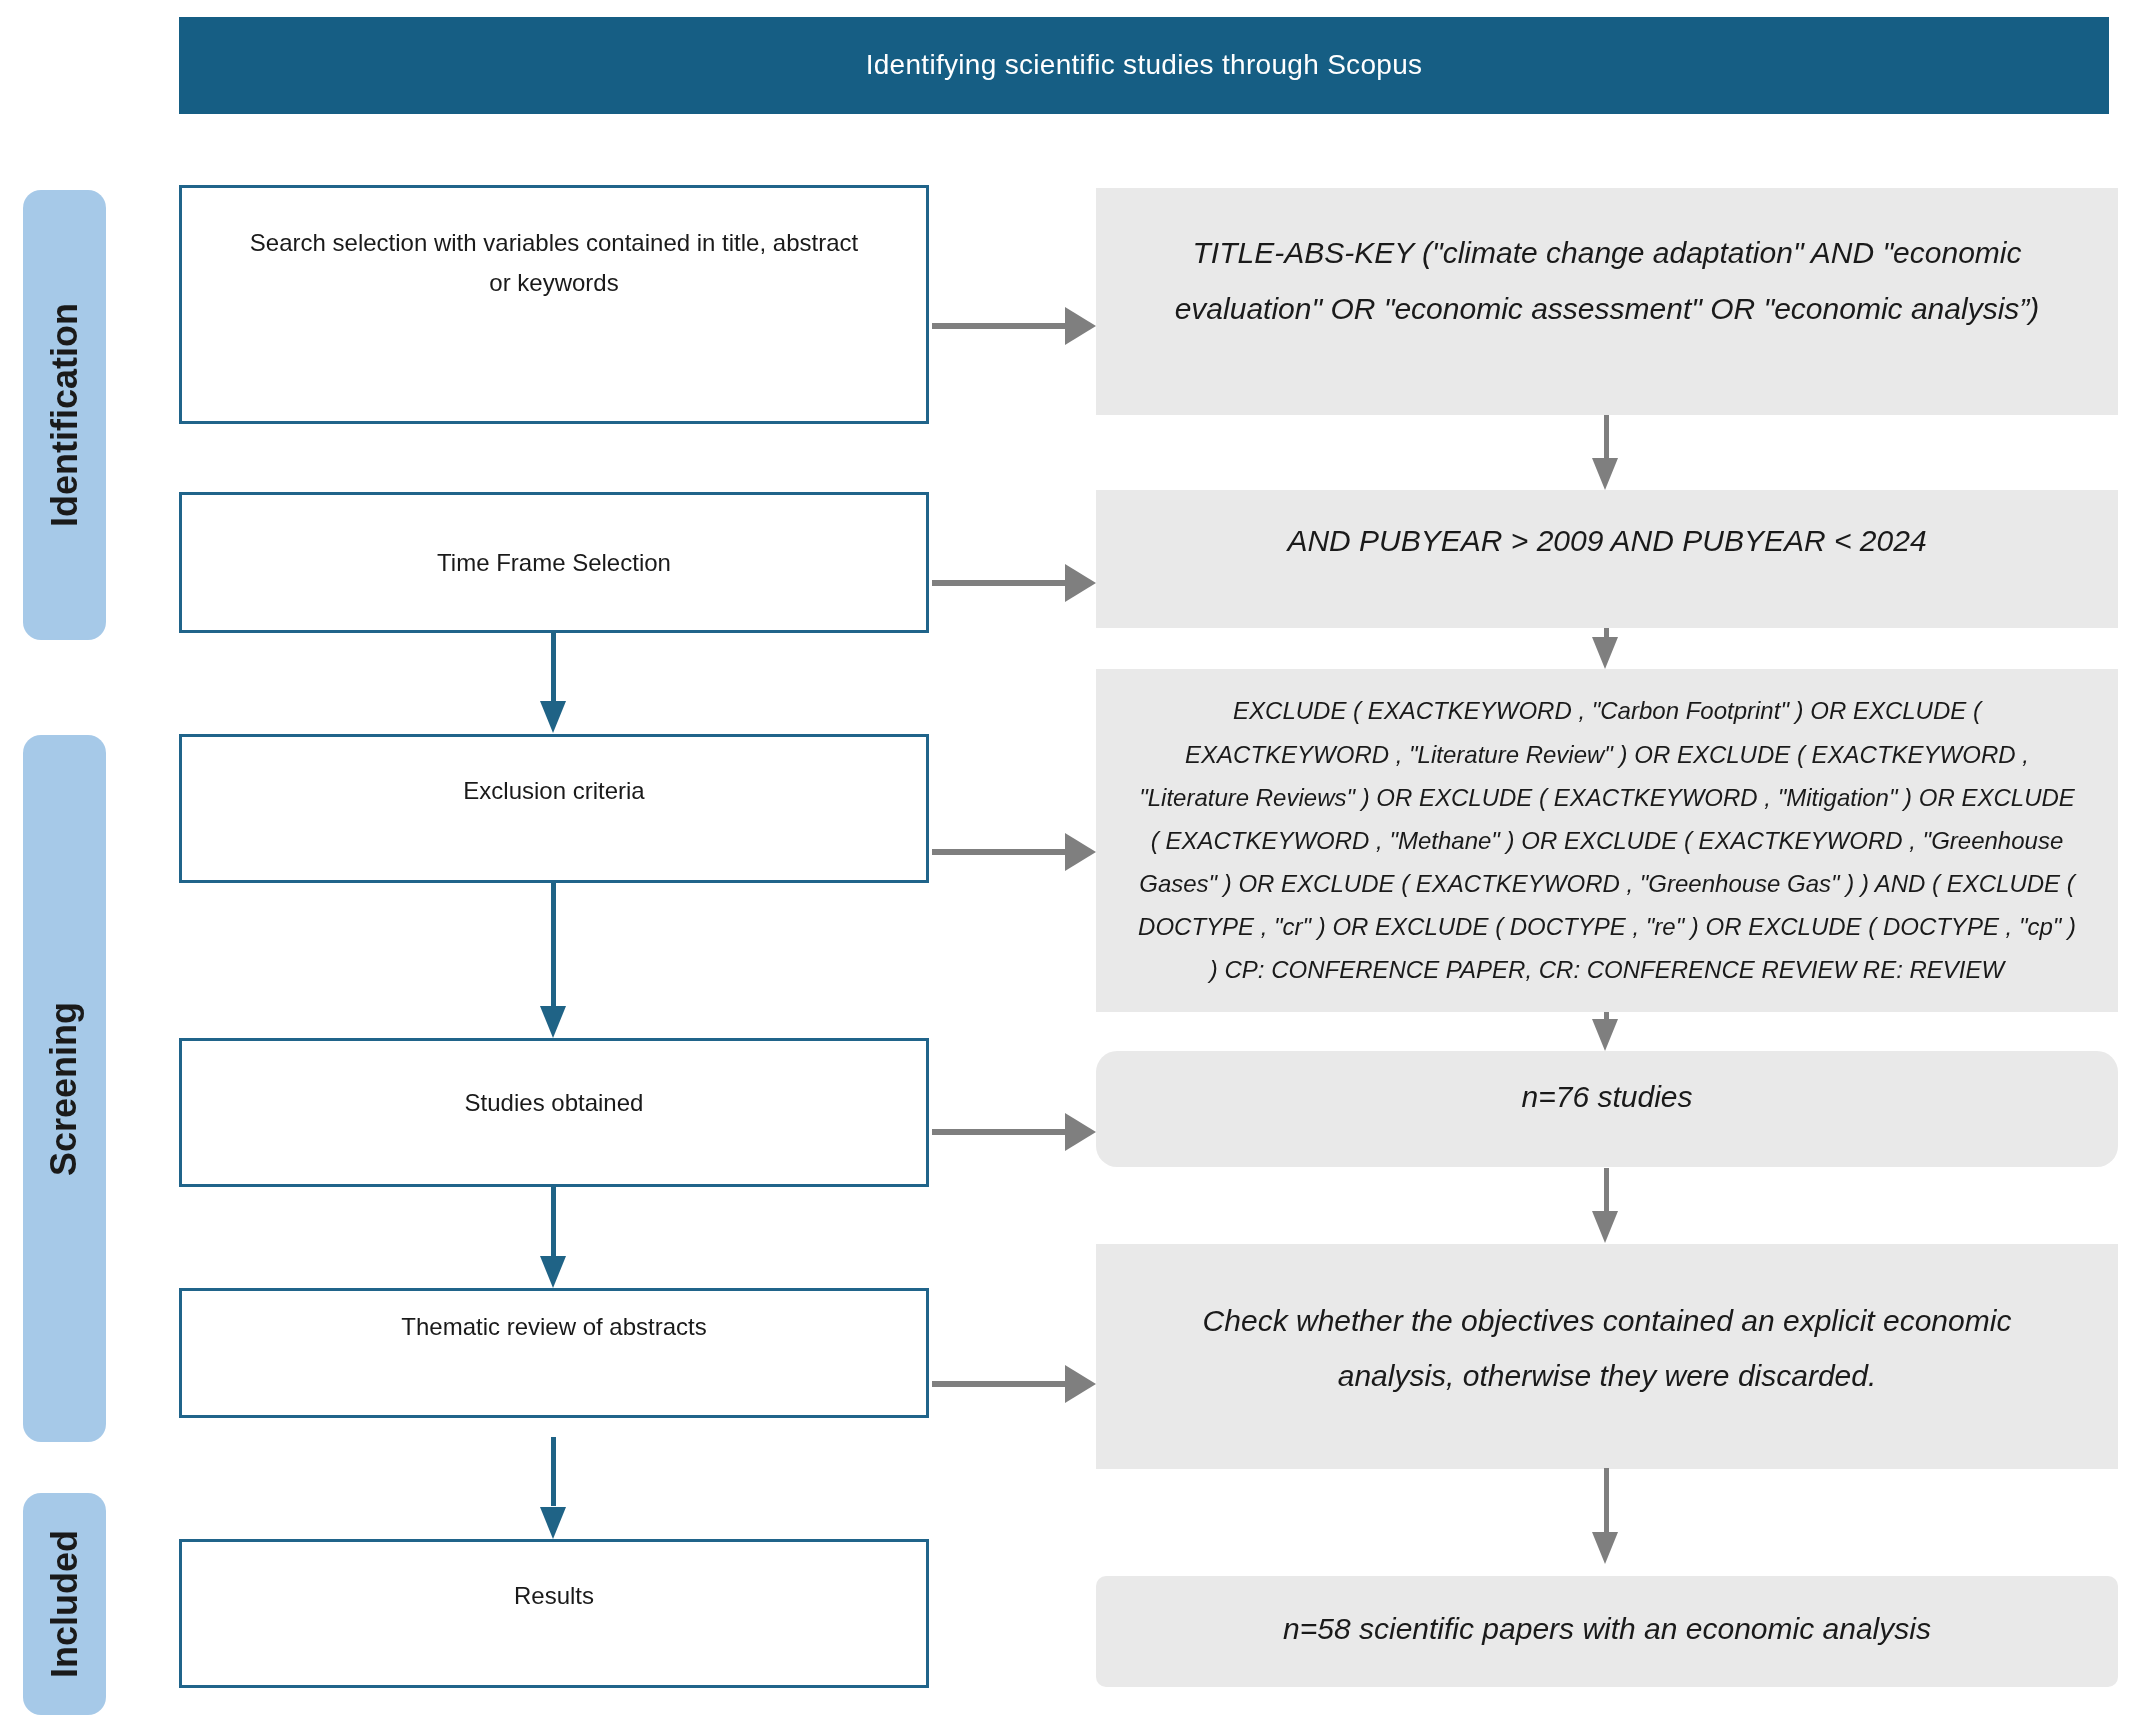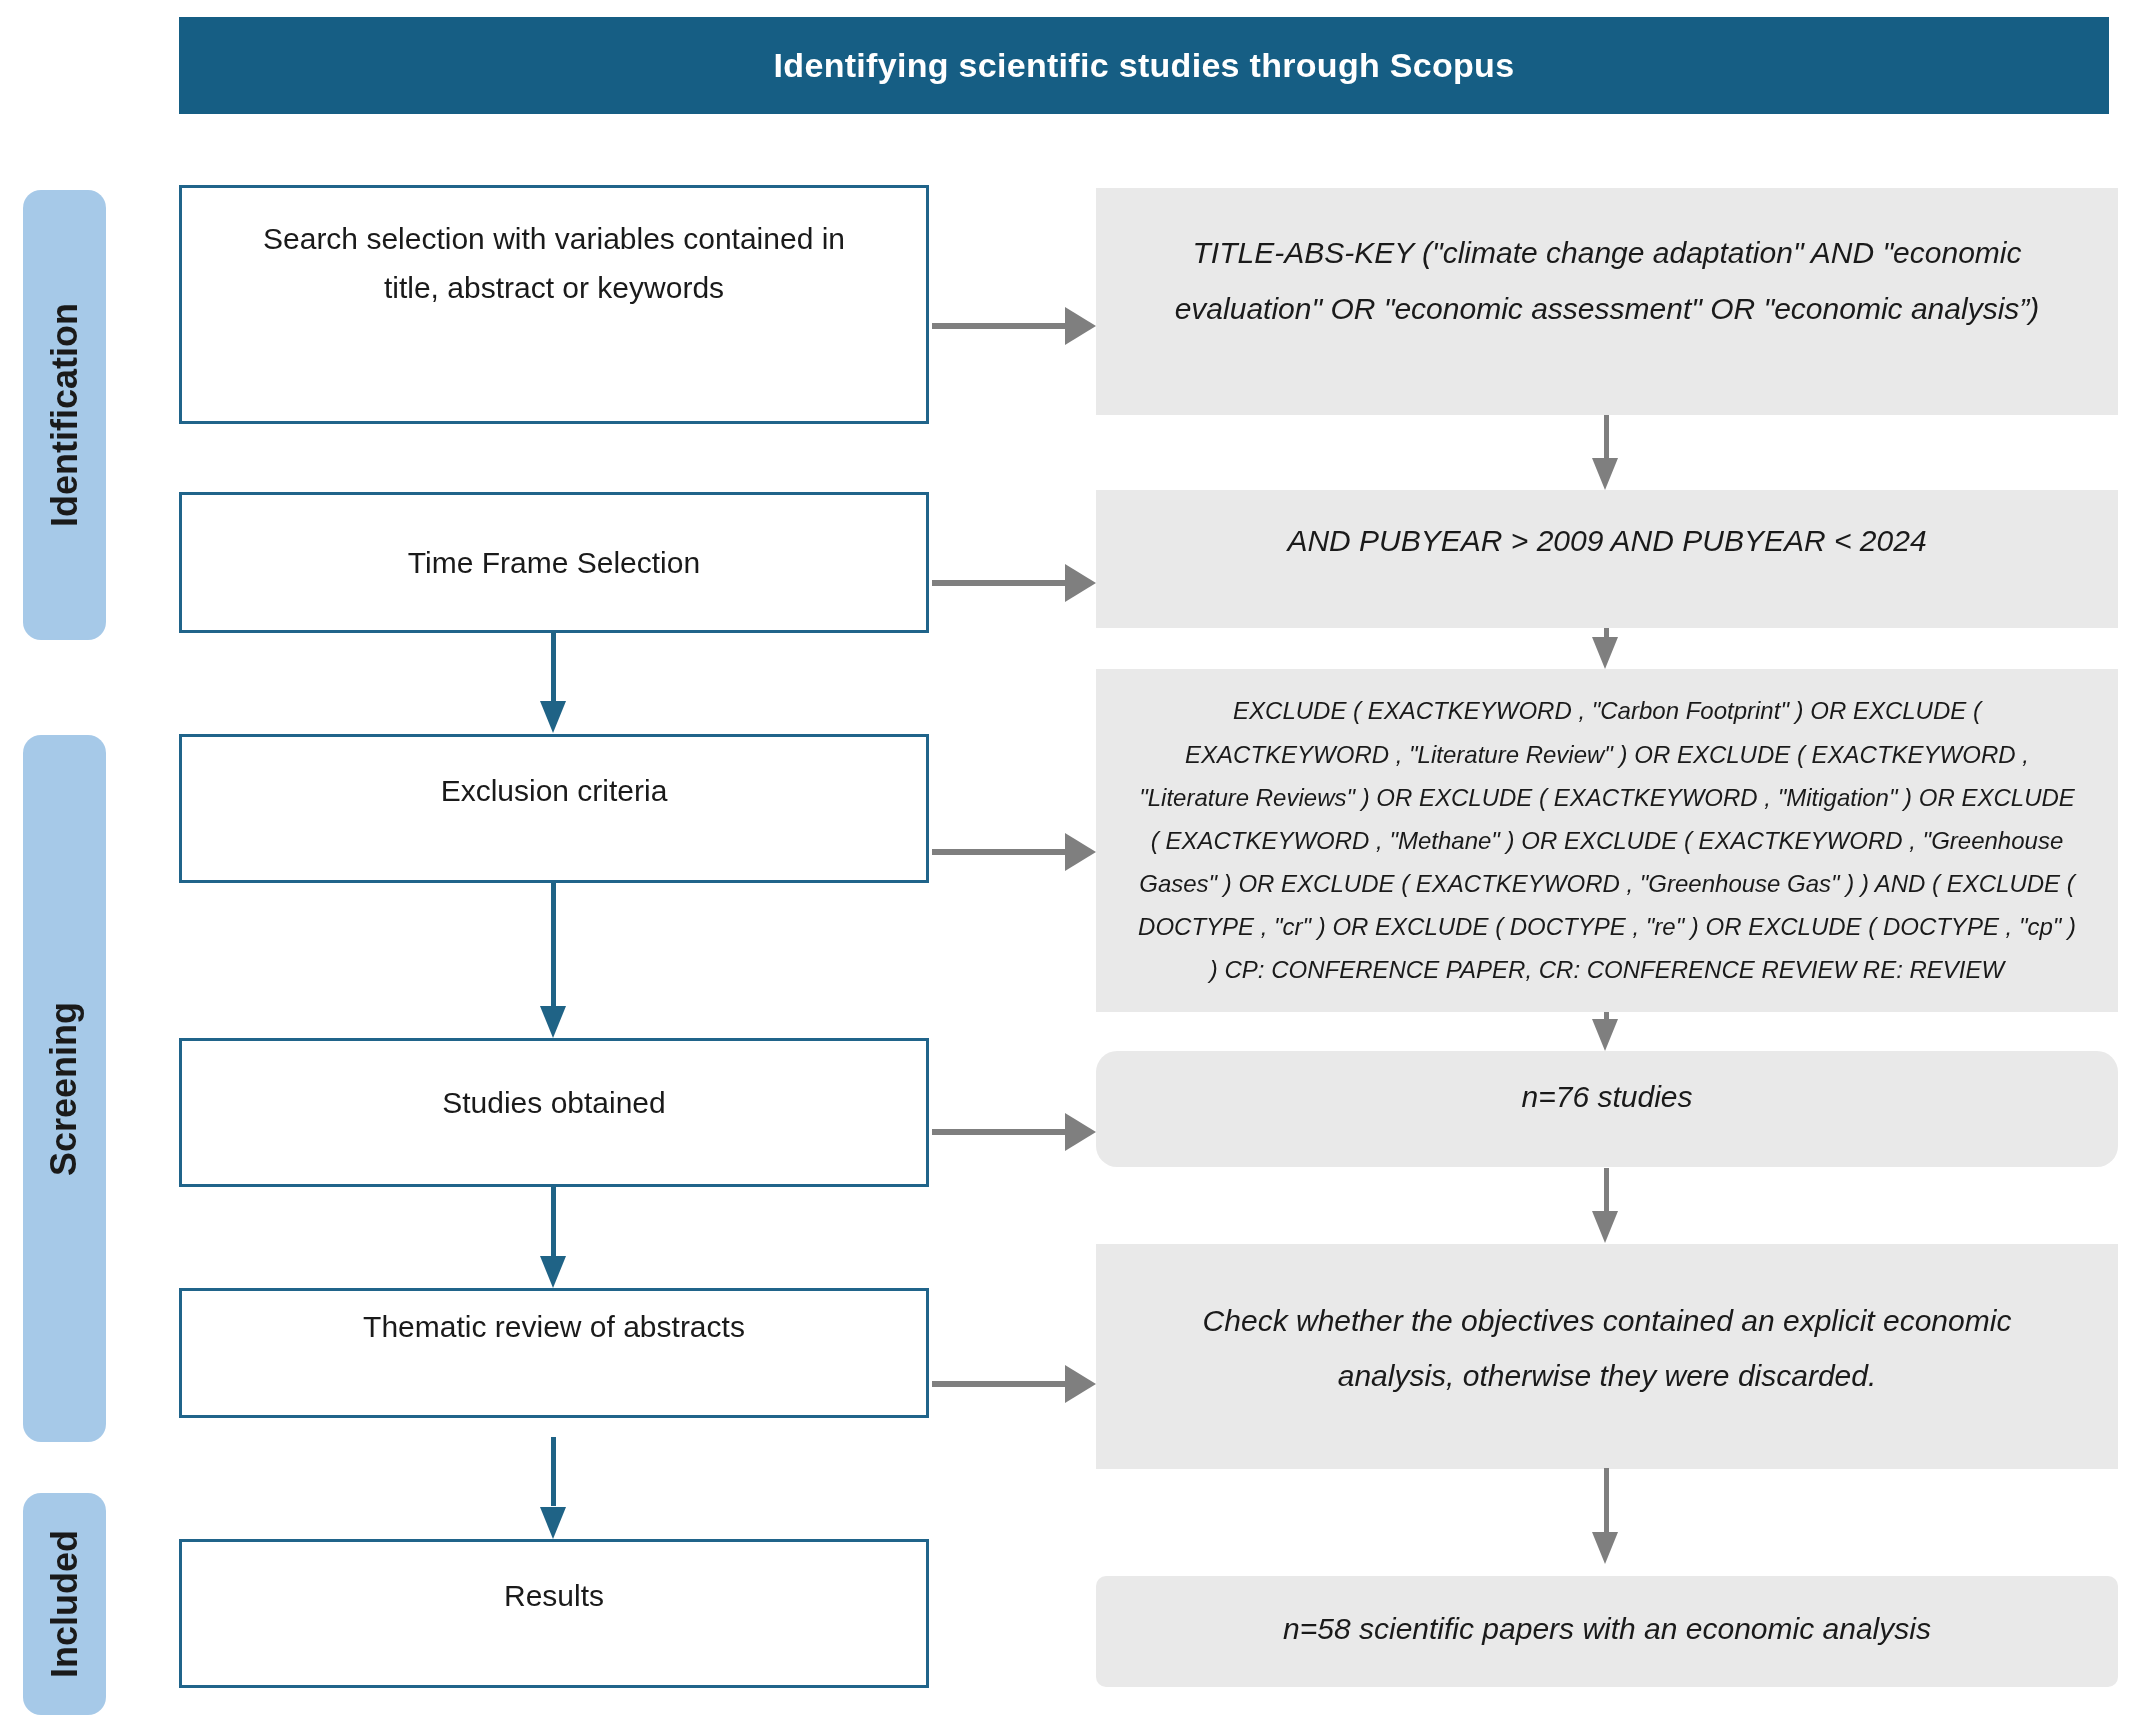--- a/index.html
+++ b/index.html
@@ -16,22 +16,22 @@
   
   .title-bar {
     position: absolute;
     left: 179px; top: 16.7px;
     width: 1930px; height: 97px;
     background: #165E84;
     display: flex; align-items: center; justify-content: center;
   }
   .title-bar .title-text {
     color: #ffffff;
-    font-size: 34px;
-    font-weight: bold;
+    font-size: 28px;
+    font-weight: normal;
     letter-spacing: 0.3px;
   }
 
   
   .stage {
     position: absolute;
     left: 23px;
     width: 83px;
     background: #A6C9E8;
     border-radius: 18px;
@@ -51,21 +51,21 @@
   
   .pbox {
     position: absolute;
     left: 179px;
     width: 750px;
     background: #ffffff;
     border: 3.6px solid #20648A;
     box-sizing: border-box;
     display: flex; align-items: center; justify-content: center;
     text-align: center;
-    font-size: 30px;
+    font-size: 24px;
     line-height: 1.65;
   }
   #pbox-1 { top: 185px;  height: 239px; padding: 0 57px 83px 57px; }
   #pbox-2 { top: 492px;  height: 141px; }
   #pbox-3 { top: 734px; height: 149px; padding-bottom: 36px; }
   #pbox-4 { top: 1038px; height: 149px; padding-bottom: 20px; }
   #pbox-5 { top: 1288px; height: 130px; padding-bottom: 52px; }
   #pbox-6 { top: 1539px; height: 149px; padding-bottom: 36px; }
 
   

